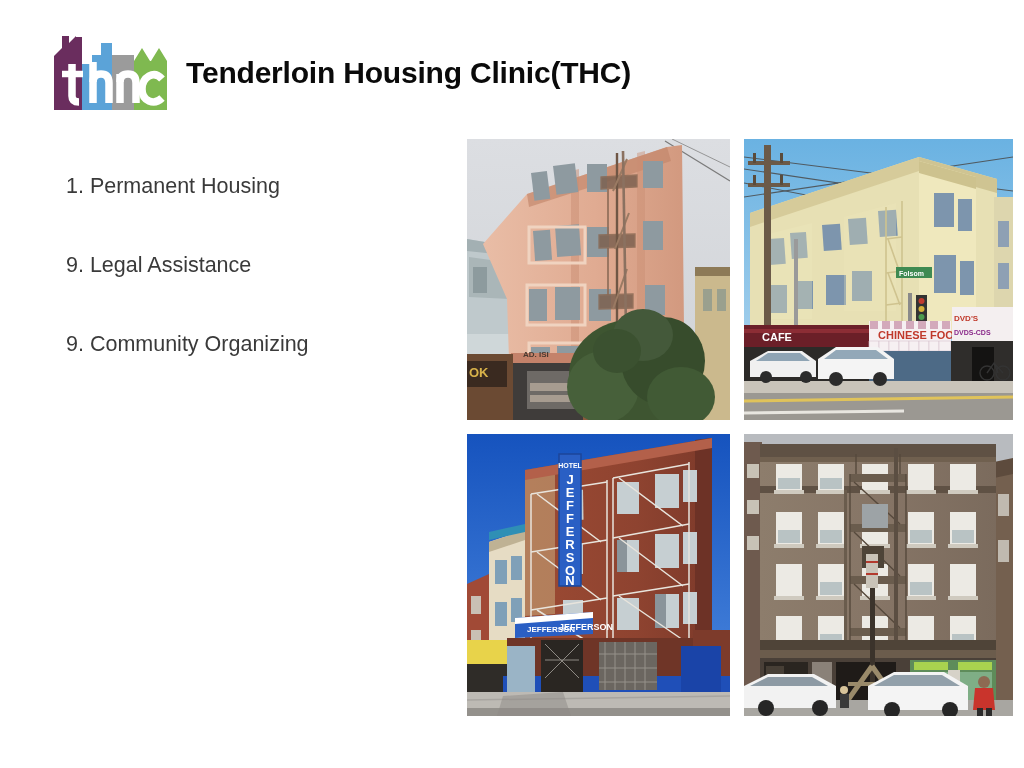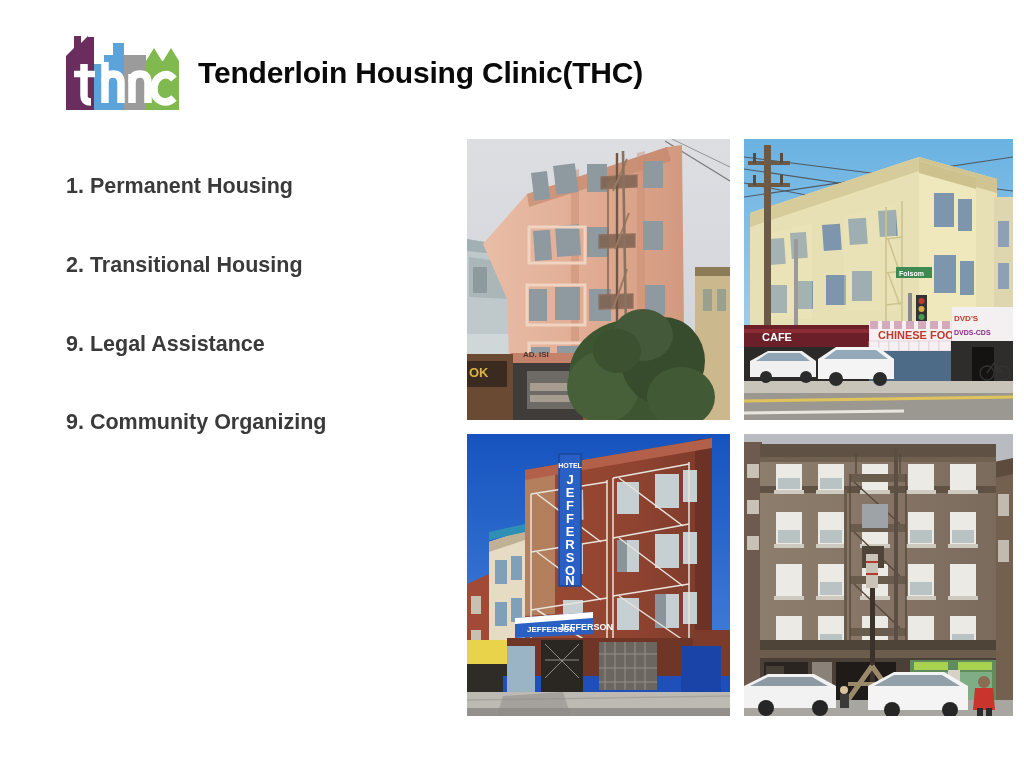--- a/index.html
+++ b/index.html
@@ -19,21 +19,21 @@
   
   #slide {
     position: absolute;
     inset: 0;
     background: #ffffff;
   }
 
   
   #header {
     position: absolute;
-    left: 64px;
+    left: 52px;
     top: 34px;
     display: flex;
     align-items: center;
     gap: 16px;
   }
   #logo {
     width: 118px;
     height: 78px;
     display: block;
     flex: none;
@@ -49,21 +49,20 @@
 
   
   #agenda-list {
     position: absolute;
     left: 66px;
     top: 174px;
     width: 380px;
     list-style: none;
     margin: 0;
     padding: 0;
-    font-weight: bold;
   }
   #agenda-list li {
     font-size: 21.5px;
     color: #3a3a3a;
     line-height: 1.2;
     margin-bottom: 53px;
     white-space: nowrap;
   }
 
   
@@ -130,21 +129,20 @@
 
         <path d="M110 45 Q104 38 97 42 Q90 46 90 55 Q90 64 97 67 Q104 70 110 64"></path>
       </g>
     </svg>
 
     <div id="slide-title">Tenderloin Housing Clinic(THC)</div>
   </div>
 
   <ul id="agenda-list">
     <li>1. Permanent Housing</li>
-    <li>2. Transitional Housing</li>
     <li>9. Legal Assistance</li>
     <li>9. Community Organizing</li>
   </ul>
 
   <div id="photo-grid">
 
     <div class="photo">
       <svg viewBox="0 0 263 281" preserveAspectRatio="none">
         <defs>
           <linearGradient id="skA" x1="0" y1="0" x2="0" y2="1">

